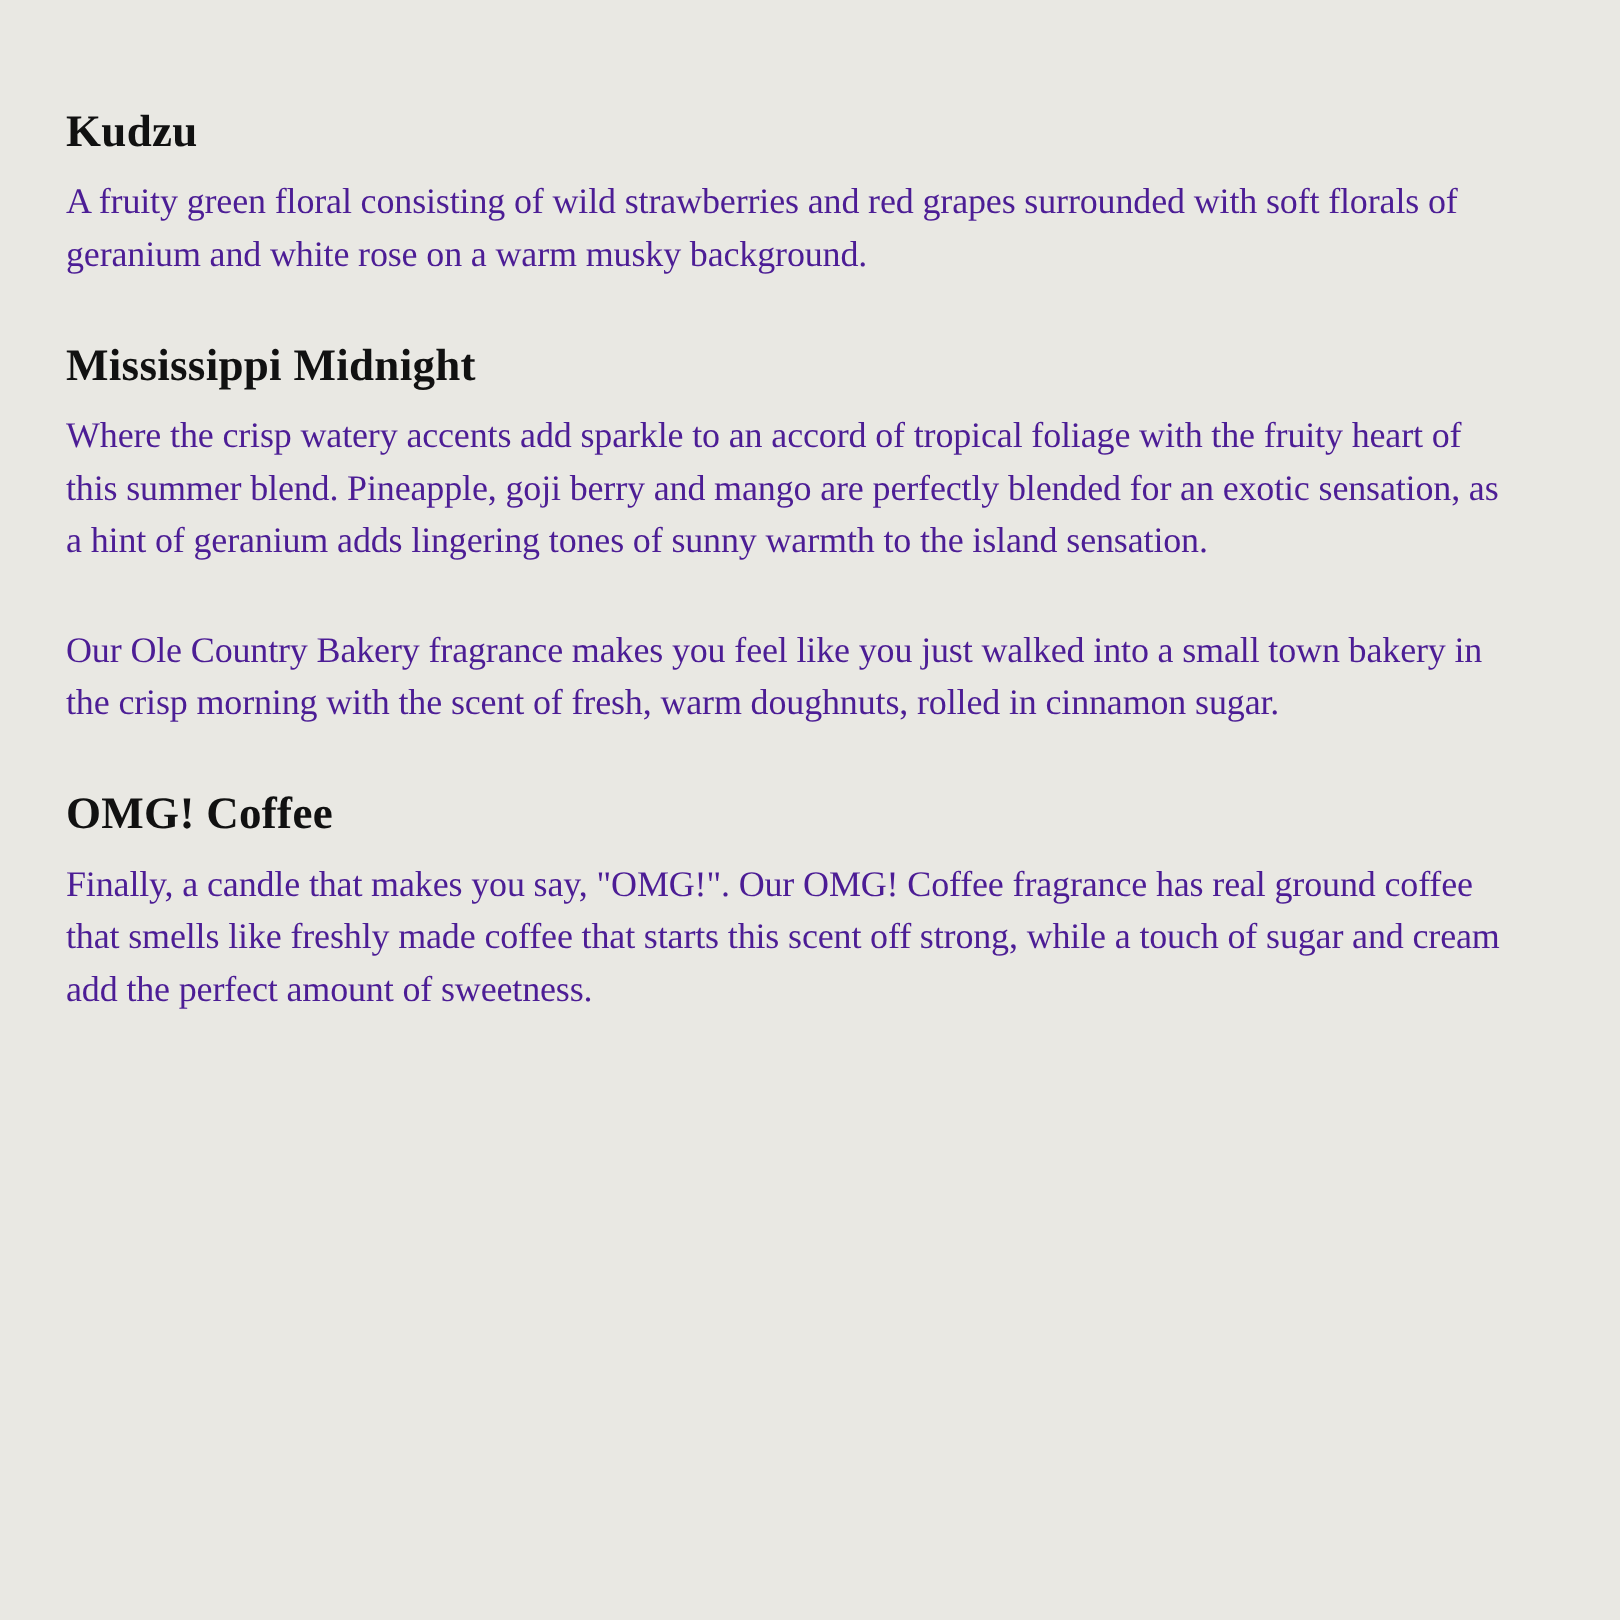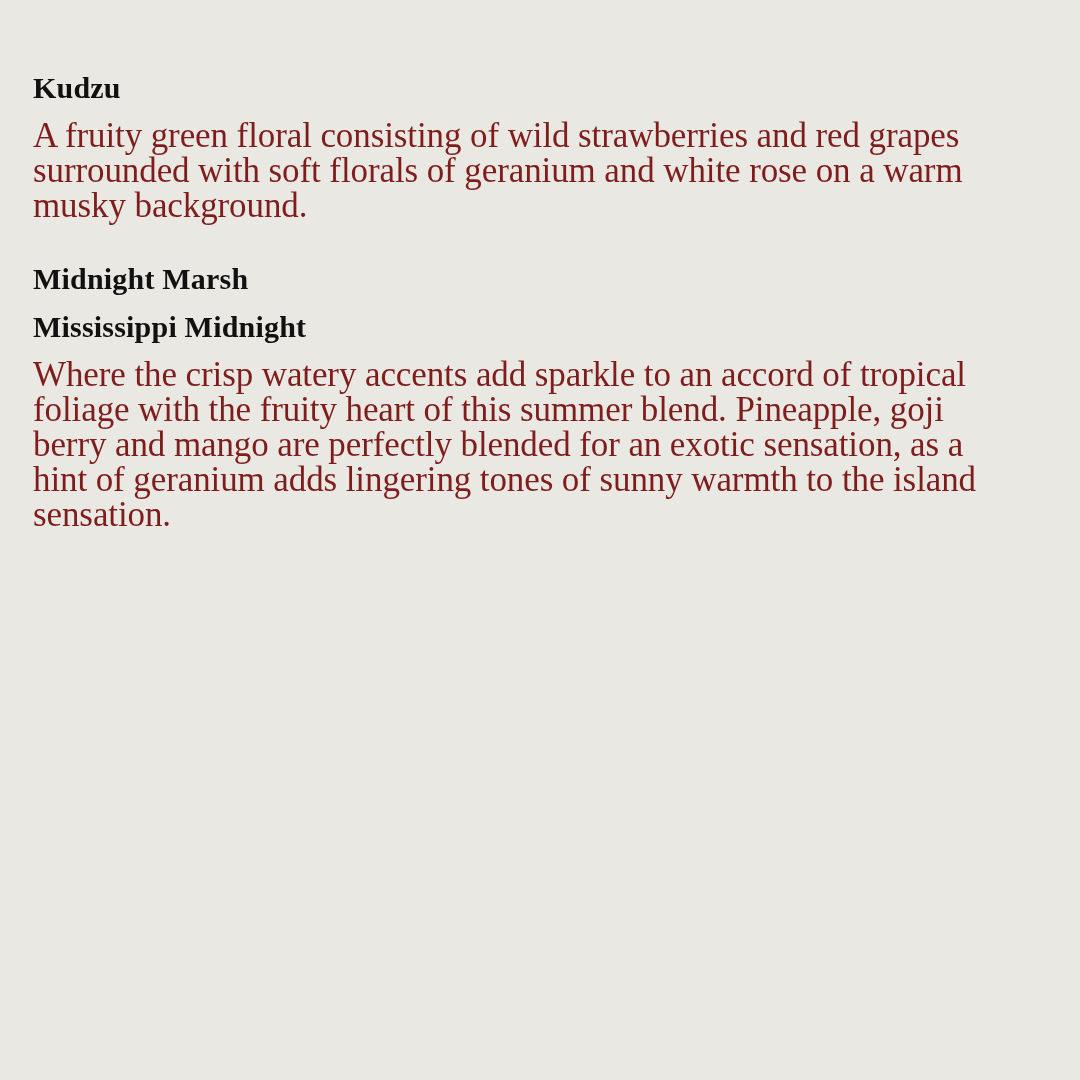--- a/index.html
+++ b/index.html
@@ -10,60 +10,62 @@
     width: 1080px;
     height: 1080px;
     background: #e9e8e3;
     overflow: hidden;
     font-family: "Liberation Serif", serif;
   }
   .content {
     box-sizing: border-box;
     width: 1080px;
     height: 1080px;
-    padding: 70px 54px 0 33px;
+    padding: 70px 54px 0 44px;
     color: #141414;
   }
   .section h2 {
     margin: 0 0 12px 0;
     font-family: "Liberation Serif", serif;
     font-weight: 700;
     font-size: 30px;
     line-height: 36px;
     letter-spacing: 0.2px;
     color: #111111;
   }
   .section p {
     margin: 0 16px 38px 0;
     font-family: "Liberation Serif", serif;
     font-weight: 400;
-    font-size: 35px;
+    font-size: 24px;
     line-height: 35px;
     letter-spacing: -0.1px;
-    color: #7f1d1d;
+    color: #4c1d95;
   }
 </style>
 </head>
 <body>
 
 <div class="content">
 
   <div class="section">
     <h2>Kudzu</h2>
     <p>A fruity green floral consisting of wild strawberries and red grapes surrounded with soft florals of geranium and white rose on a warm musky background.</p>
   </div>
 
   <div class="section">
-    <h2>Midnight Marsh</h2>
   </div>
 
   <div class="section">
     <h2>Mississippi Midnight</h2>
     <p>Where the crisp watery accents add sparkle to an accord of tropical foliage with the fruity heart of this summer blend. Pineapple, goji berry and mango are perfectly blended for an exotic sensation, as a hint of geranium adds lingering tones of sunny warmth to the island sensation.</p>
   </div>
 
   <div class="section">
+    <p>Our Ole Country Bakery fragrance makes you feel like you just walked into a small town bakery in the crisp morning with the scent of fresh, warm doughnuts, rolled in cinnamon sugar.</p>
   </div>
 
   <div class="section">
+    <h2>OMG! Coffee</h2>
+    <p>Finally, a candle that makes you say, "OMG!". Our OMG! Coffee fragrance has real ground coffee that smells like freshly made coffee that starts this scent off strong, while a touch of sugar and cream add the perfect amount of sweetness.</p>
   </div>
 
 </div>
 
 </body></html>

